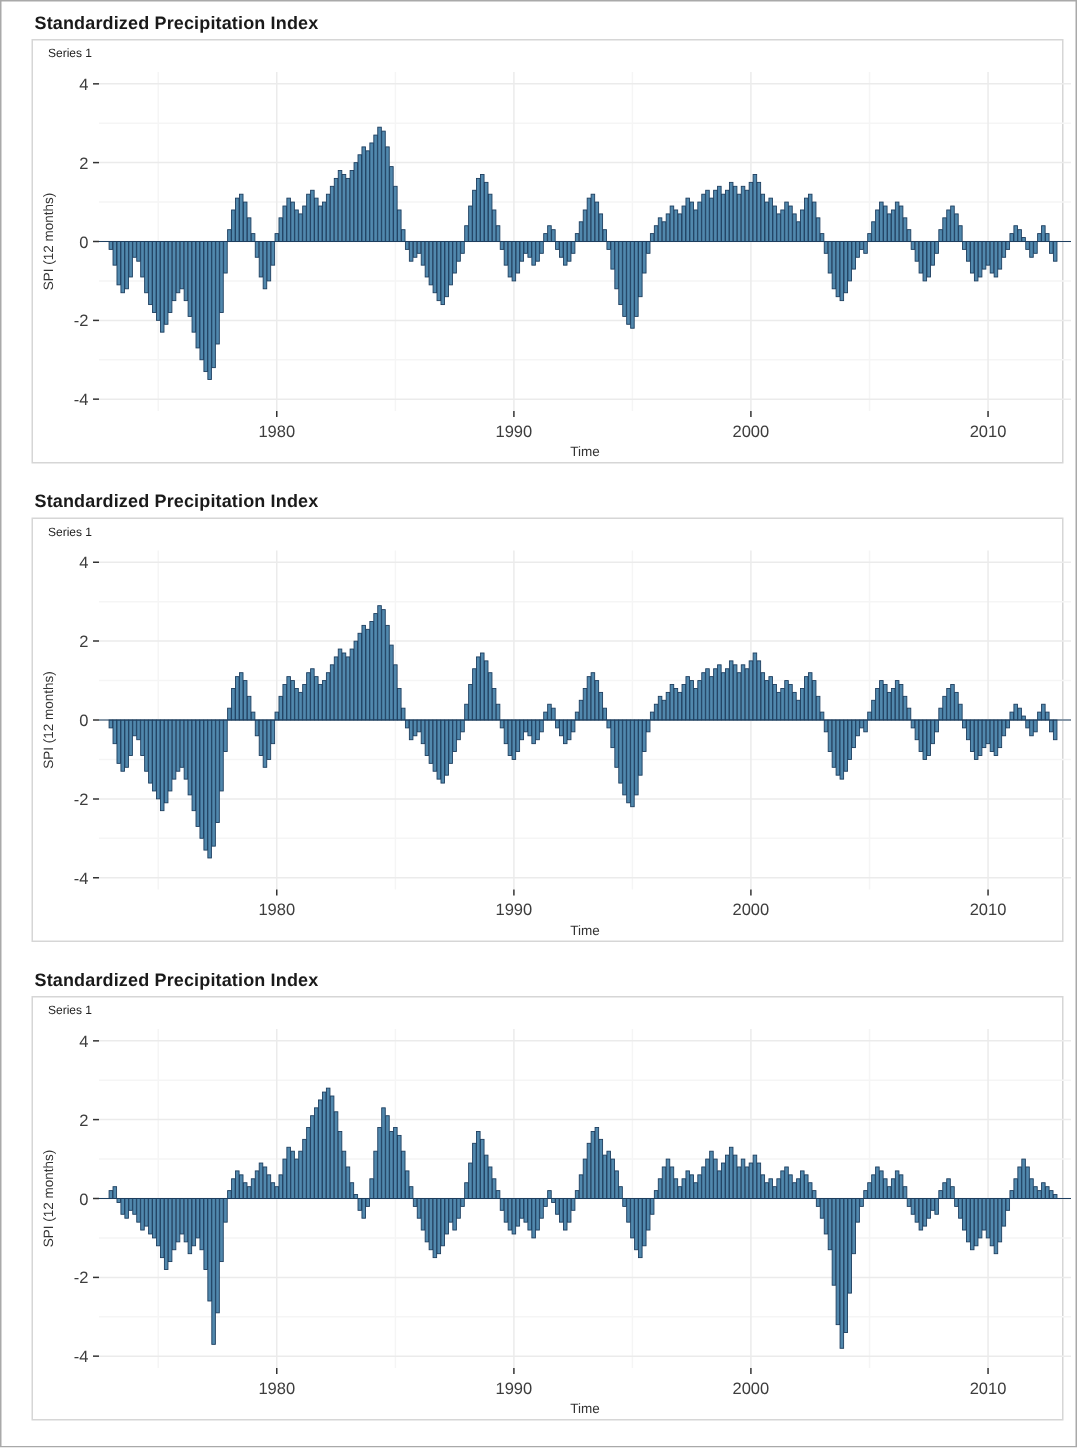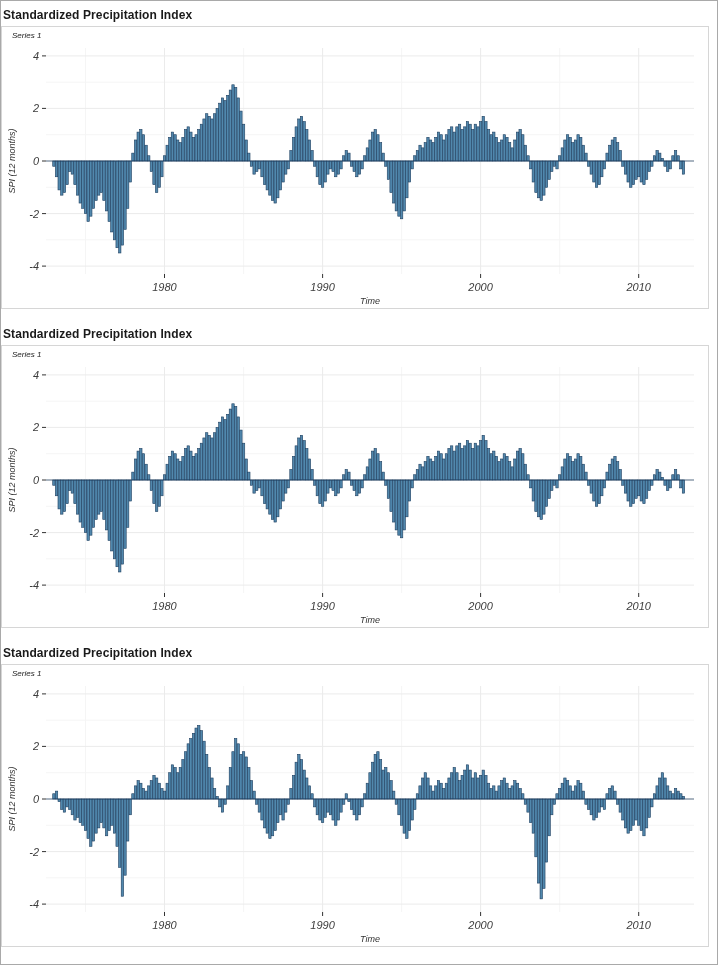--- a/index.html
+++ b/index.html
@@ -1,30 +1,29 @@
 <!DOCTYPE html>
 <html><head>
 <meta charset="utf-8">
 <style>
   html,body{margin:0;padding:0;background:#ffffff;}
   .page{
     width:718px;height:965px;box-sizing:border-box;
     border:1px solid #a9a9a9;background:#ffffff;
-    padding:4px 8px 2px 0;
+    padding:4px 8px 2px 20px;
     font-family:"Liberation Sans", sans-serif;
   }
   .chart-block{height:315px;margin-bottom:4px;}
   .chart-title{
     font-size:12px;font-weight:700;color:#1a1a1a;
     margin:3px 0 4px 2px;letter-spacing:.1px;
   }
   .panel{
     border:1px solid #d6d6d6;background:#ffffff;
     padding:2px 2px 0 2px;
-    font-style:italic;
   }
   .series-label{
     font-size:8px;color:#222;margin:2px 0 0 8px;
   }
   svg.plot{display:block;}
   svg .tick{font-family:"Liberation Sans",sans-serif;font-size:11px;fill:#3d3d3d;}
   svg .axis{font-family:"Liberation Sans",sans-serif;font-size:9px;fill:#333;}
 </style>
 </head>
 <body>

